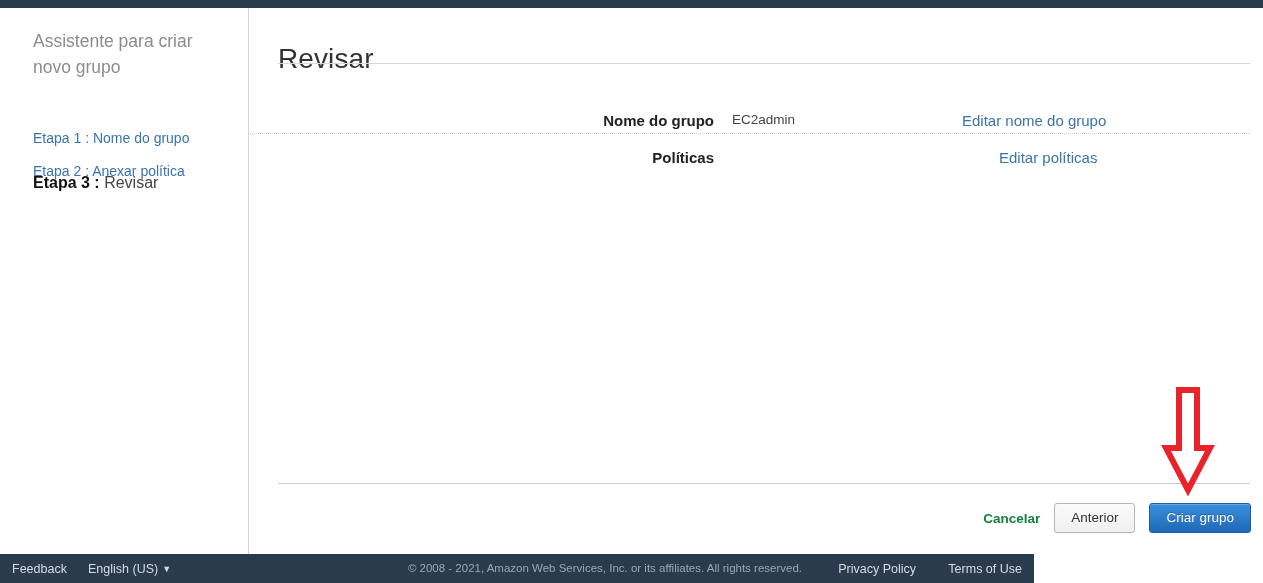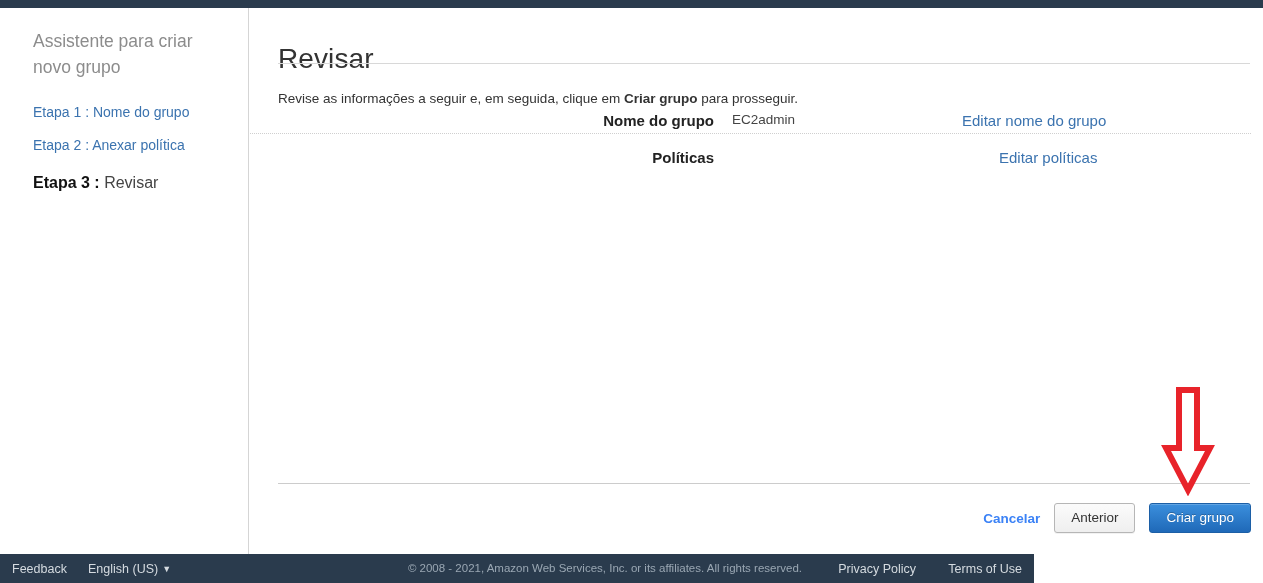--- a/index.html
+++ b/index.html
@@ -48,20 +48,21 @@
     font-weight: normal;
   }
   .step-link {
     position: absolute;
     left: 33px;
     font-size: 14px;
     color: #3b73af;
     text-decoration: none;
     white-space: nowrap;
     cursor: pointer;
+    margin-top: 26px;
   }
   #step-1 { top: 96px; }
   #step-2 { top: 129px; }
   #step-current {
     position: absolute;
     left: 33px;
     top: 166px;
     font-size: 16px;
     white-space: nowrap;
     color: #444444;
@@ -173,21 +174,21 @@
     width: 1001px;
     height: 40px;
     display: flex;
     justify-content: flex-end;
     align-items: center;
     gap: 14px;
   }
   #cancel-link {
     font-size: 13.5px;
     font-weight: bold;
-    color: #3b82f6;
+    color: #15803d;
     text-decoration: none;
     cursor: pointer;
   }
 
   .btn {
     font-family: "Liberation Sans", sans-serif;
     font-size: 13.5px;
     font-weight: normal;
     border-radius: 3px;
     cursor: pointer;
@@ -290,23 +291,20 @@
     <span class="step-num">Etapa 3 :</span>
     <span>Revisar</span>
   </div>
 </aside>
 
 <main id="main">
 
   <h1 id="page-title">Revisar</h1>
   <div id="title-rule"></div>
 
-  <p id="intro-text">
-    <span>Revise as informações a seguir e, em seguida, clique em </span><b>Criar grupo</b><span> para prosseguir.</span>
-  </p>
 
   <div id="row-group-name" class="review-row">
     <div class="row-label">Nome do grupo</div>
     <div class="row-value">EC2admin</div>
     <a id="edit-group-name" class="row-edit-link">Editar nome do grupo</a>
     <div class="dotted-rule"></div>
   </div>
 
   <div id="row-policies" class="review-row">
     <div class="row-label">Políticas</div>

